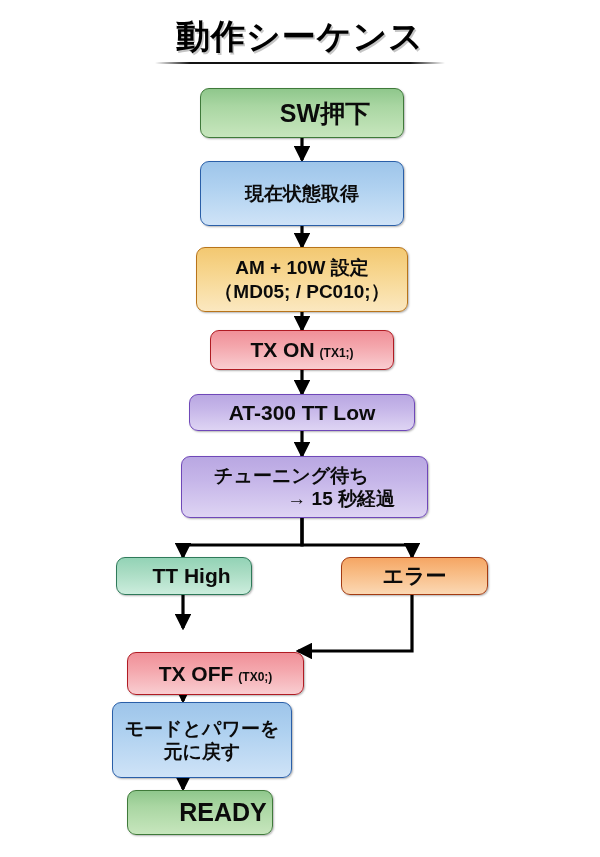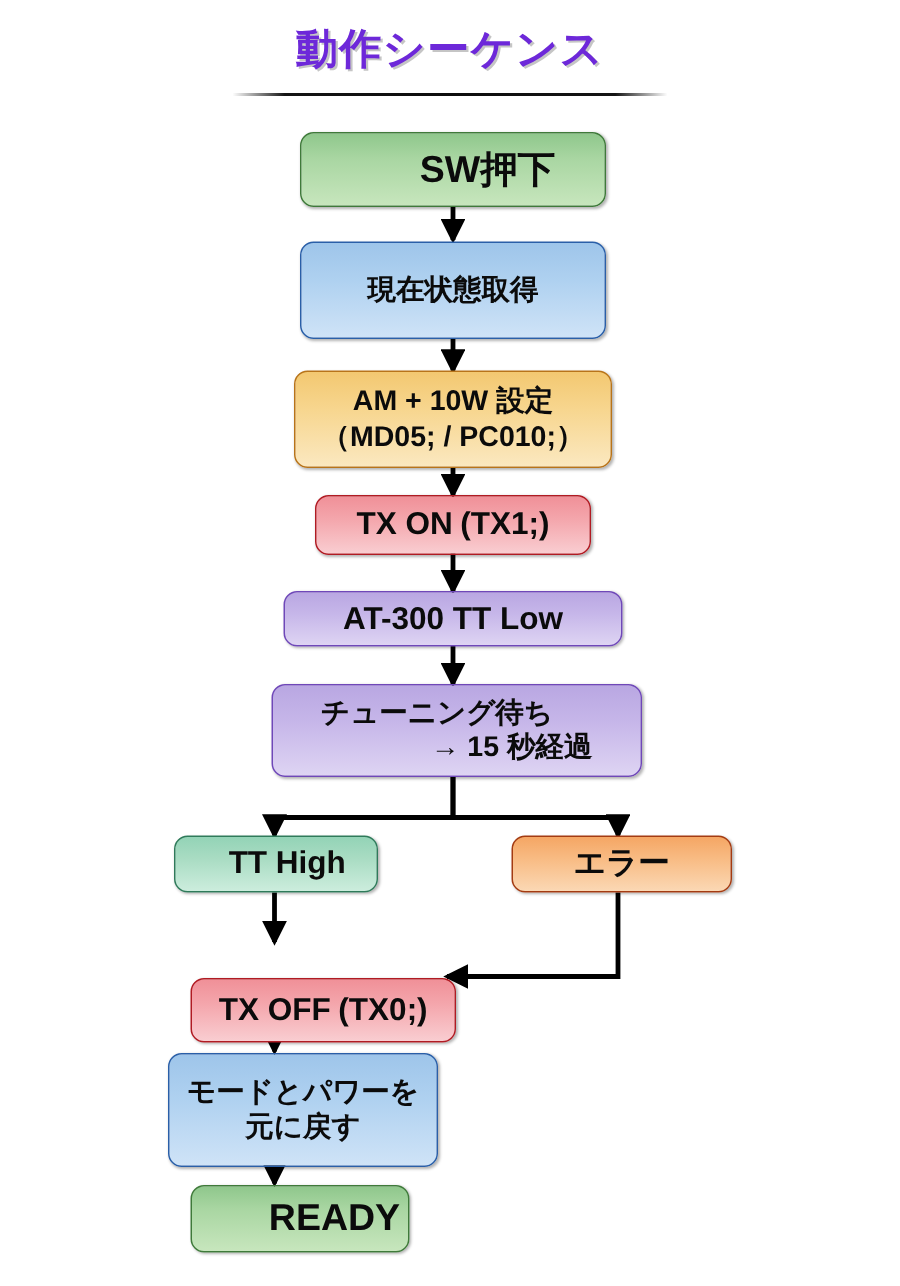--- a/index.html
+++ b/index.html
@@ -22,24 +22,24 @@
     height: 857px;
   }
 
   
   .title {
     position: absolute;
     left: 0;
     top: 14px;
     width: 600px;
     text-align: center;
-    font-size: 28px;
+    font-size: 34px;
     font-weight: bold;
     letter-spacing: 1px;
-    color: #6d28d9;
+    color: #000000;
     text-shadow: 1.5px 1.5px 0 rgba(150,150,150,0.55);
   }
   .title-rule {
     position: absolute;
     left: 155px;
     top: 62px;
     width: 290px;
     height: 2px;
     background: linear-gradient(to right,
         rgba(0,0,0,0) 0%,
@@ -106,21 +106,21 @@
   .t-xl  { font-size: 25px; }
   .t-lg  { font-size: 21px; }
   .t-md  { font-size: 19px; }
   .inline-row {
     display: flex;
     align-items: baseline;
     justify-content: center;
     gap: 5px;
     white-space: nowrap;
   }
-  .sub { font-size: 21px; font-weight: bold; }
+  .sub { font-size: 12px; font-weight: bold; }
 
   
   #wires {
     position: absolute;
     left: 0; top: 0;
     width: 600px;
     height: 857px;
     pointer-events: none;
   }
 </style>

